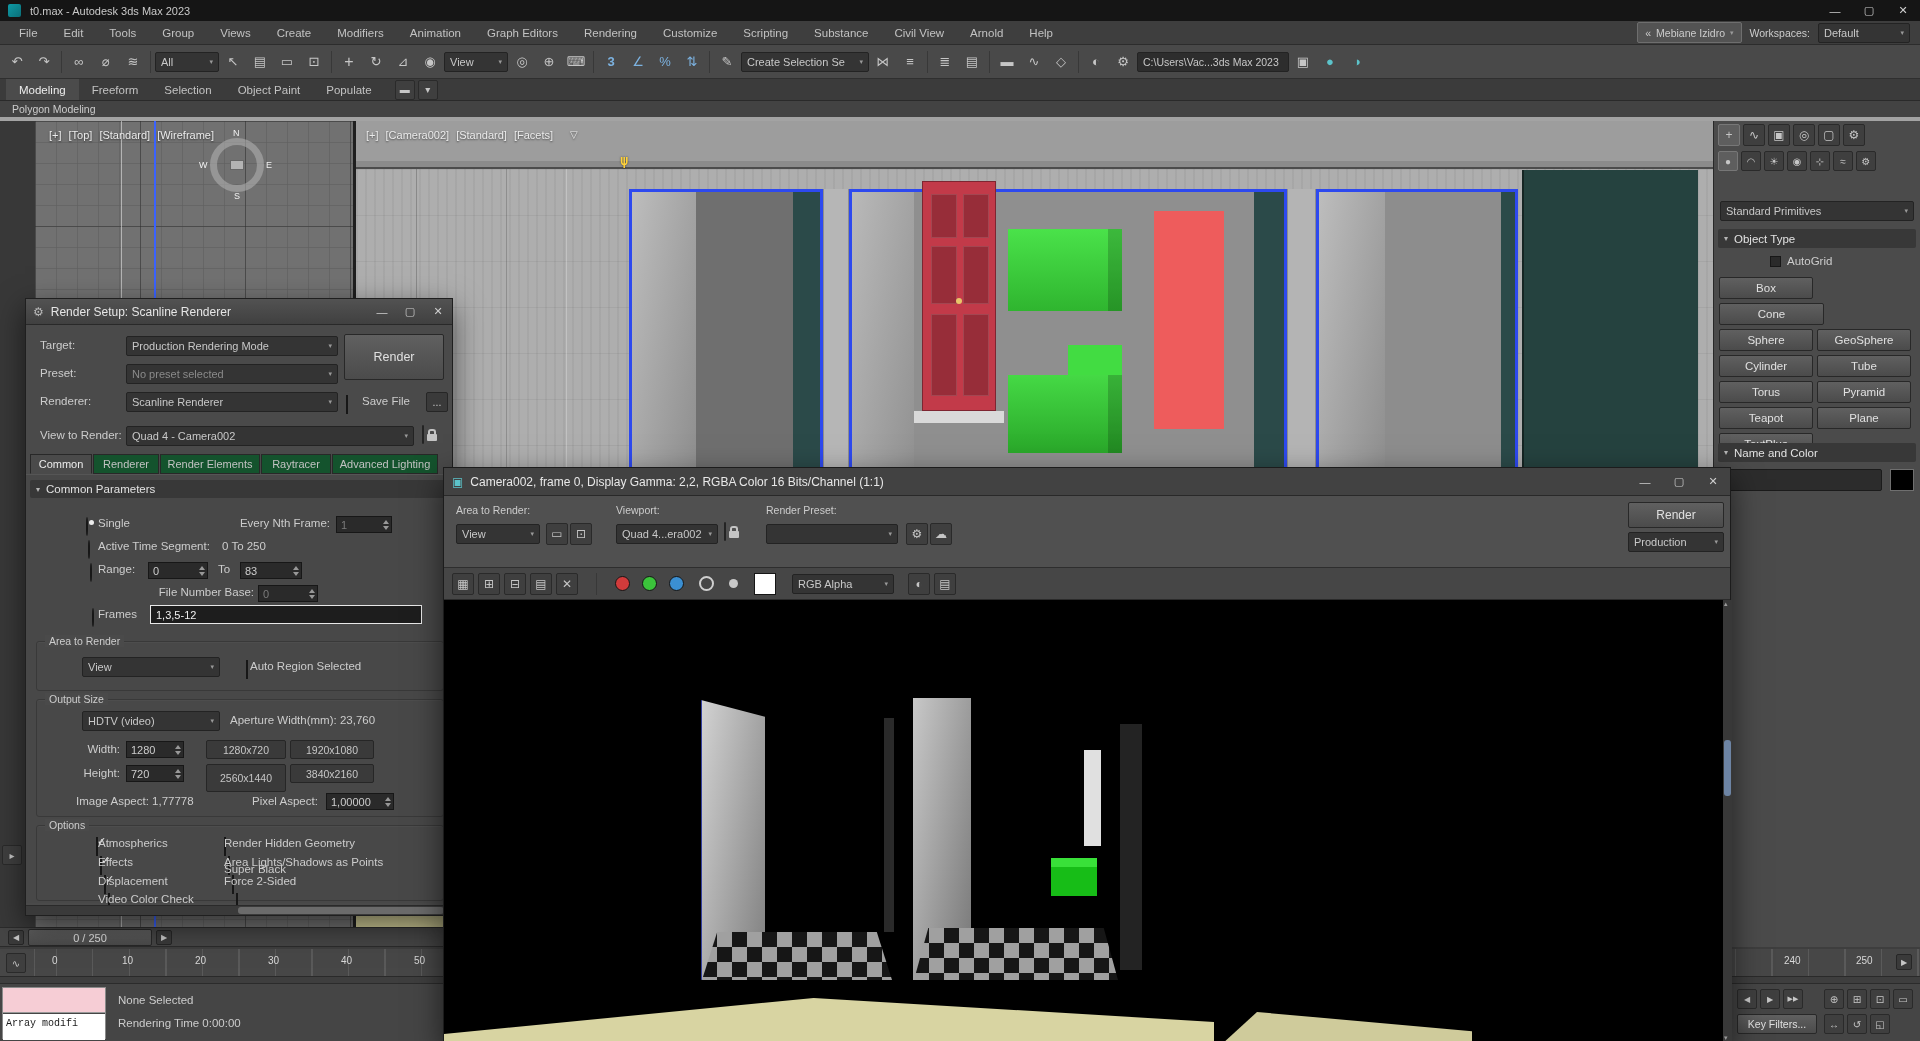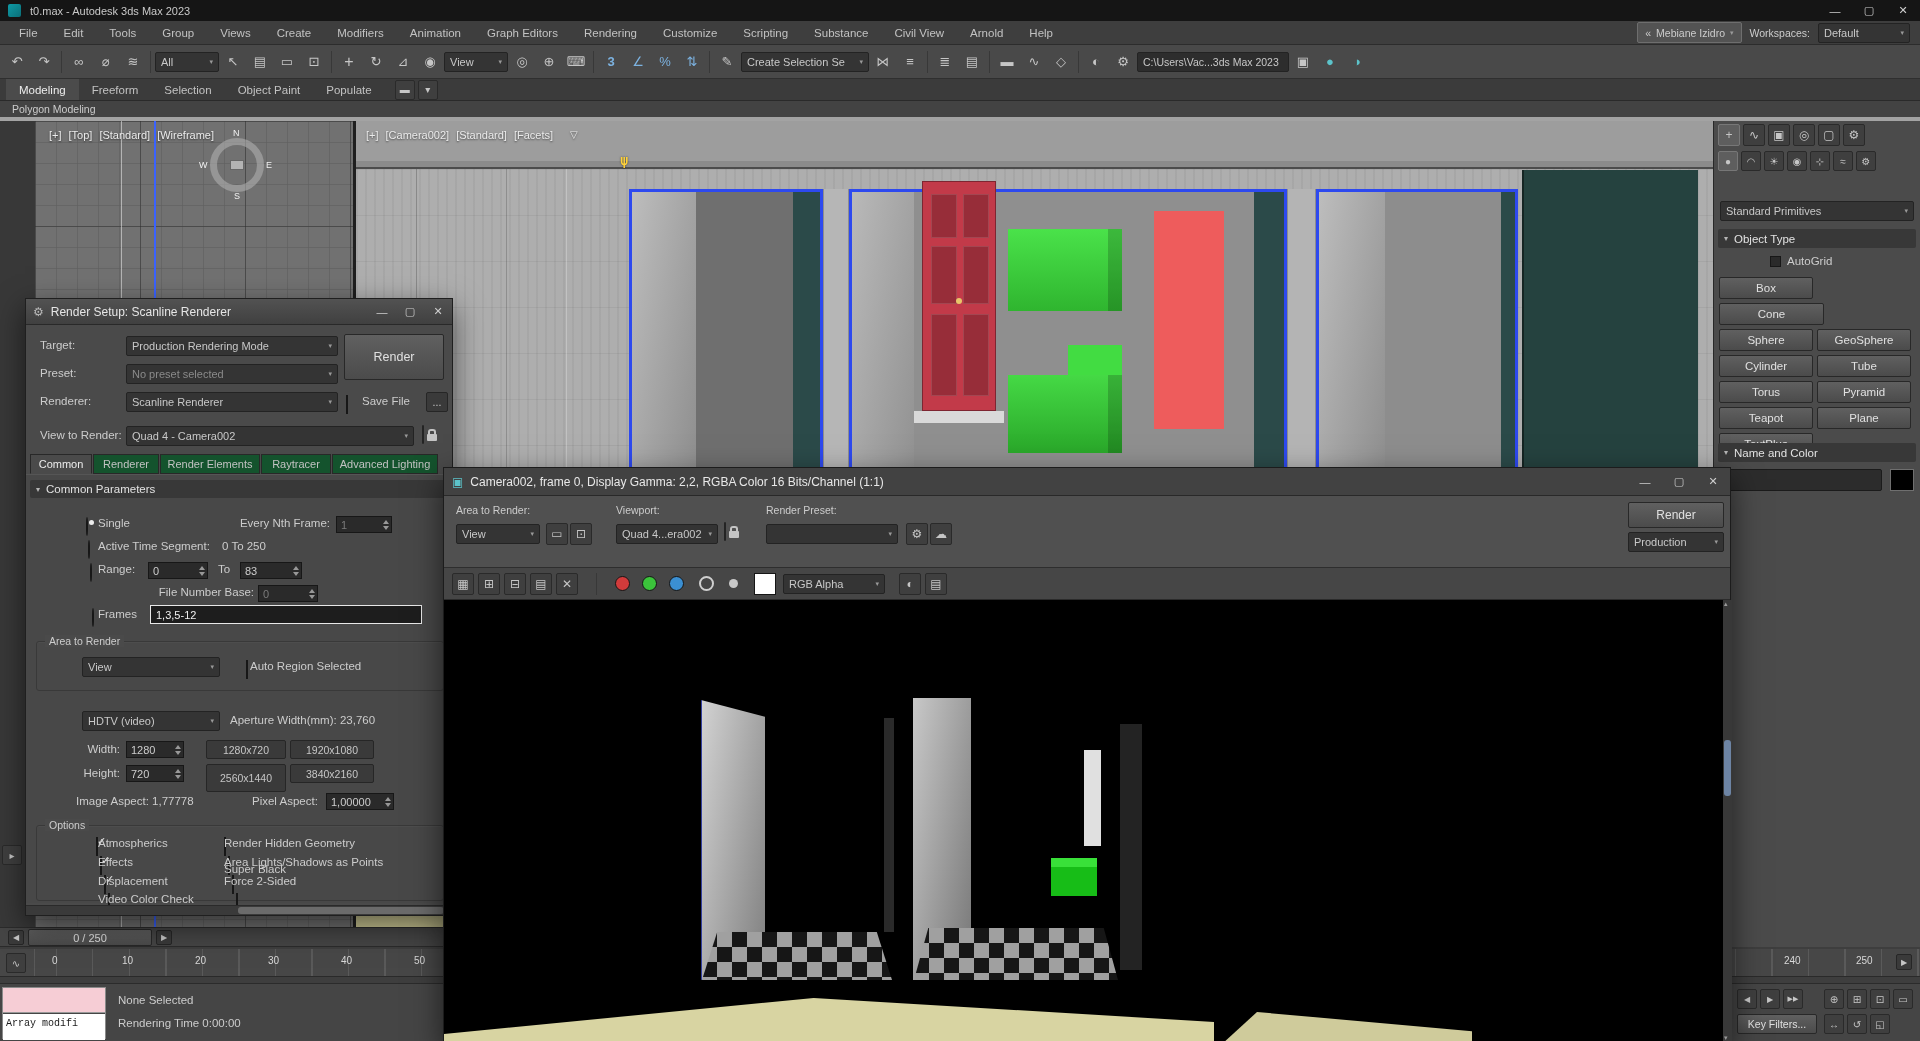--- a/index.html
+++ b/index.html
@@ -455,20 +455,23 @@
         <span class="leg">Area to Render</span>
       </div>
       <div class="dd a" style="left:56px;top:358px;width:138px">
           <span class="v">View</span>
           <span class="c">▾</span>
         </div>
       <span class="cb a" style="left:208px;top:362px"></span>
       <span class="lb a" style="left:224px;top:361px">Auto Region Selected</span>
 
       
+      <div class="grp" style="left:10px;top:400px;width:408px;height:118px">
+        <span class="leg">Output Size</span>
+      </div>
       <div class="dd a" style="left:56px;top:412px;width:138px">
           <span class="v">HDTV (video)</span>
           <span class="c">▾</span>
         </div>
       <span class="lb a" style="left:204px;top:415px">Aperture Width(mm): 23,760</span>
 
       <span class="lb a" style="left:50px;top:444px;width:44px;text-align:right">Width:</span>
       <div class="spin a" style="left:100px;top:442px;width:58px">
           <span class="sv">1280</span>
           <span class="ud">
@@ -572,21 +575,21 @@
         <span class="chipic">⊟</span>
         <span class="chipic">▤</span>
         <span class="chipic">✕</span>
         <span class="tsep" style="margin:0 14px"></span>
         <span class="circ" style="width:15px;height:15px;background:#d23b3b;border:1px solid #161616"></span>
         <span class="circ" style="width:15px;height:15px;background:#3bc43b;border:1px solid #161616;margin-left:8px"></span>
         <span class="circ" style="width:15px;height:15px;background:#3b8fd2;border:1px solid #161616;margin-left:8px"></span>
         <span class="circ" style="width:15px;height:15px;border:2px solid #cfcfcf;margin-left:11px"></span>
         <span class="circ" style="width:9px;height:9px;background:#c9c9c9;margin-left:11px"></span>
         <span style="width:20px;height:20px;background:#fff;border:1px solid #161616;margin-left:12px;flex:none"></span>
-        <div class="dd" style="width:102px;margin-left:3px">
+        <div class="dd" style="width:102px;margin-left:12px">
             <span class="v">RGB Alpha</span>
             <span class="c">▾</span>
           </div>
         <span class="chipic" style="margin-left:10px">◐</span>
         <span class="chipic">▤</span>
       </div>
 
       
       <div class="a" style="left:0;top:132px;width:1288px;height:442px;background:#000;overflow:hidden">
         <div class="a" style="left:257px;top:100px;width:64px;height:280px;background:linear-gradient(100deg,#d2d2d2,#7f7f7f);clip-path:polygon(0 0,100% 6%,100% 94%,0 100%);border-left:1px solid #33409e"></div>

